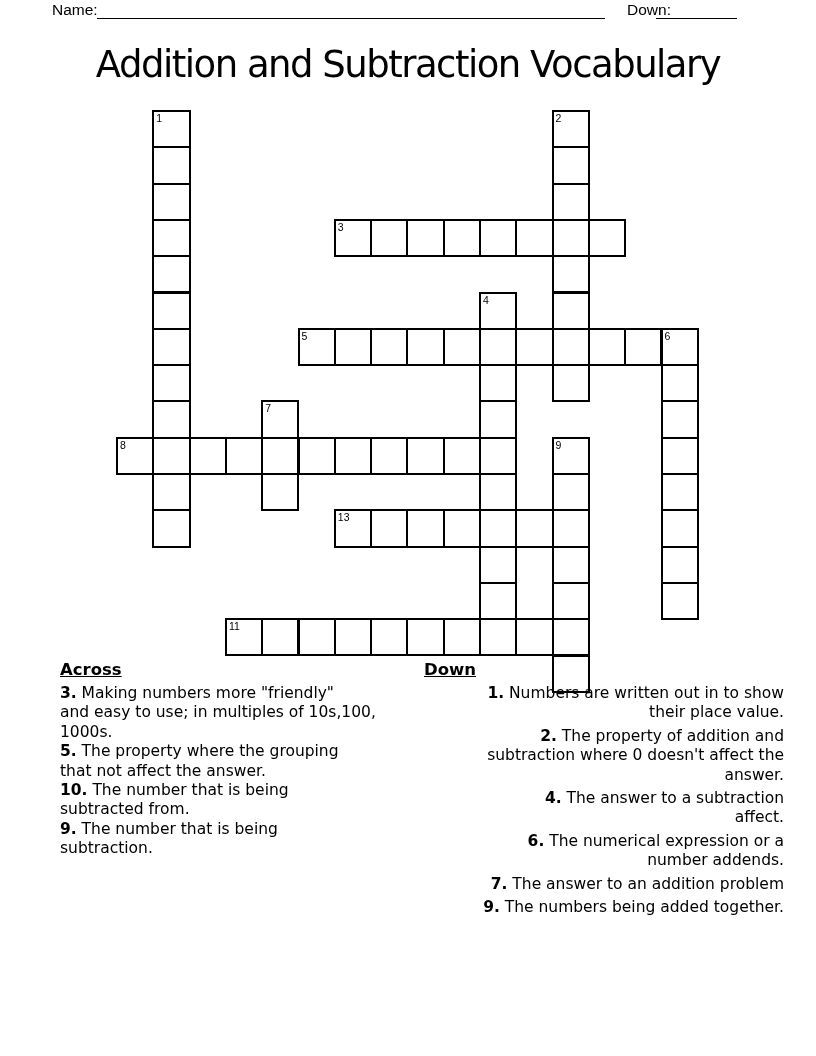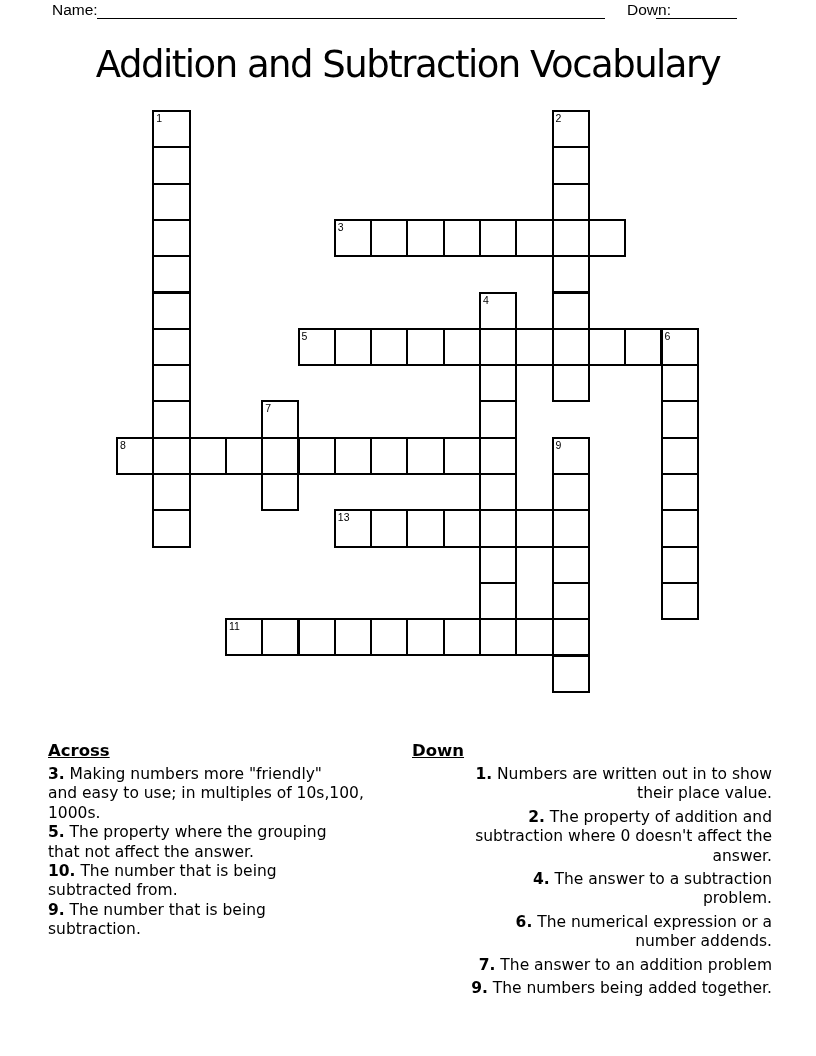--- a/index.html
+++ b/index.html
@@ -34,21 +34,21 @@
     position:absolute;width:38.3px;height:38.3px;
     box-sizing:border-box;border:2px solid #000;background:#fff;
   }
   .cellnum{
     position:absolute;top:0px;left:2px;
     font-size:10.5px;line-height:12px;
     font-family:"Liberation Sans",sans-serif;color:#000;
   }
 
   
-  .clue-col{position:absolute;top:740px;font-size:15.5px;line-height:19.4px;color:#000;}
+  .clue-col{position:absolute;top:659px;font-size:15.5px;line-height:19.4px;color:#000;margin-left:12px;}
   .across-col{left:48px;width:360px;}
   .down-col{left:412px;width:360px;}
   .clue-header{
     font-weight:bold;text-decoration:underline;
     font-size:16.5px;line-height:21px;margin-bottom:4px;
   }
   .clue{margin:0;}
   .down-col .clue{margin-bottom:4px;text-align:right;}
   .clue-line{white-space:nowrap;}
   .clue b{font-weight:bold;}
@@ -216,21 +216,21 @@
           <div class="clue-line"><b>1.</b> Numbers are written out in to show</div>
           <div class="clue-line">their place value.</div>
         </div>
         <div class="clue">
           <div class="clue-line"><b>2.</b> The property of addition and</div>
           <div class="clue-line">subtraction where 0 doesn't affect the</div>
           <div class="clue-line">answer.</div>
         </div>
         <div class="clue">
           <div class="clue-line"><b>4.</b> The answer to a subtraction</div>
-          <div class="clue-line">problem.</div>
+          <div class="clue-line">affect.</div>
         </div>
         <div class="clue">
           <div class="clue-line"><b>6.</b> The numerical expression or a</div>
           <div class="clue-line">number addends.</div>
         </div>
         <div class="clue">
           <div class="clue-line"><b>7.</b> The answer to an addition problem</div>
         </div>
         <div class="clue">
           <div class="clue-line"><b>9.</b> The numbers being added together.</div>

